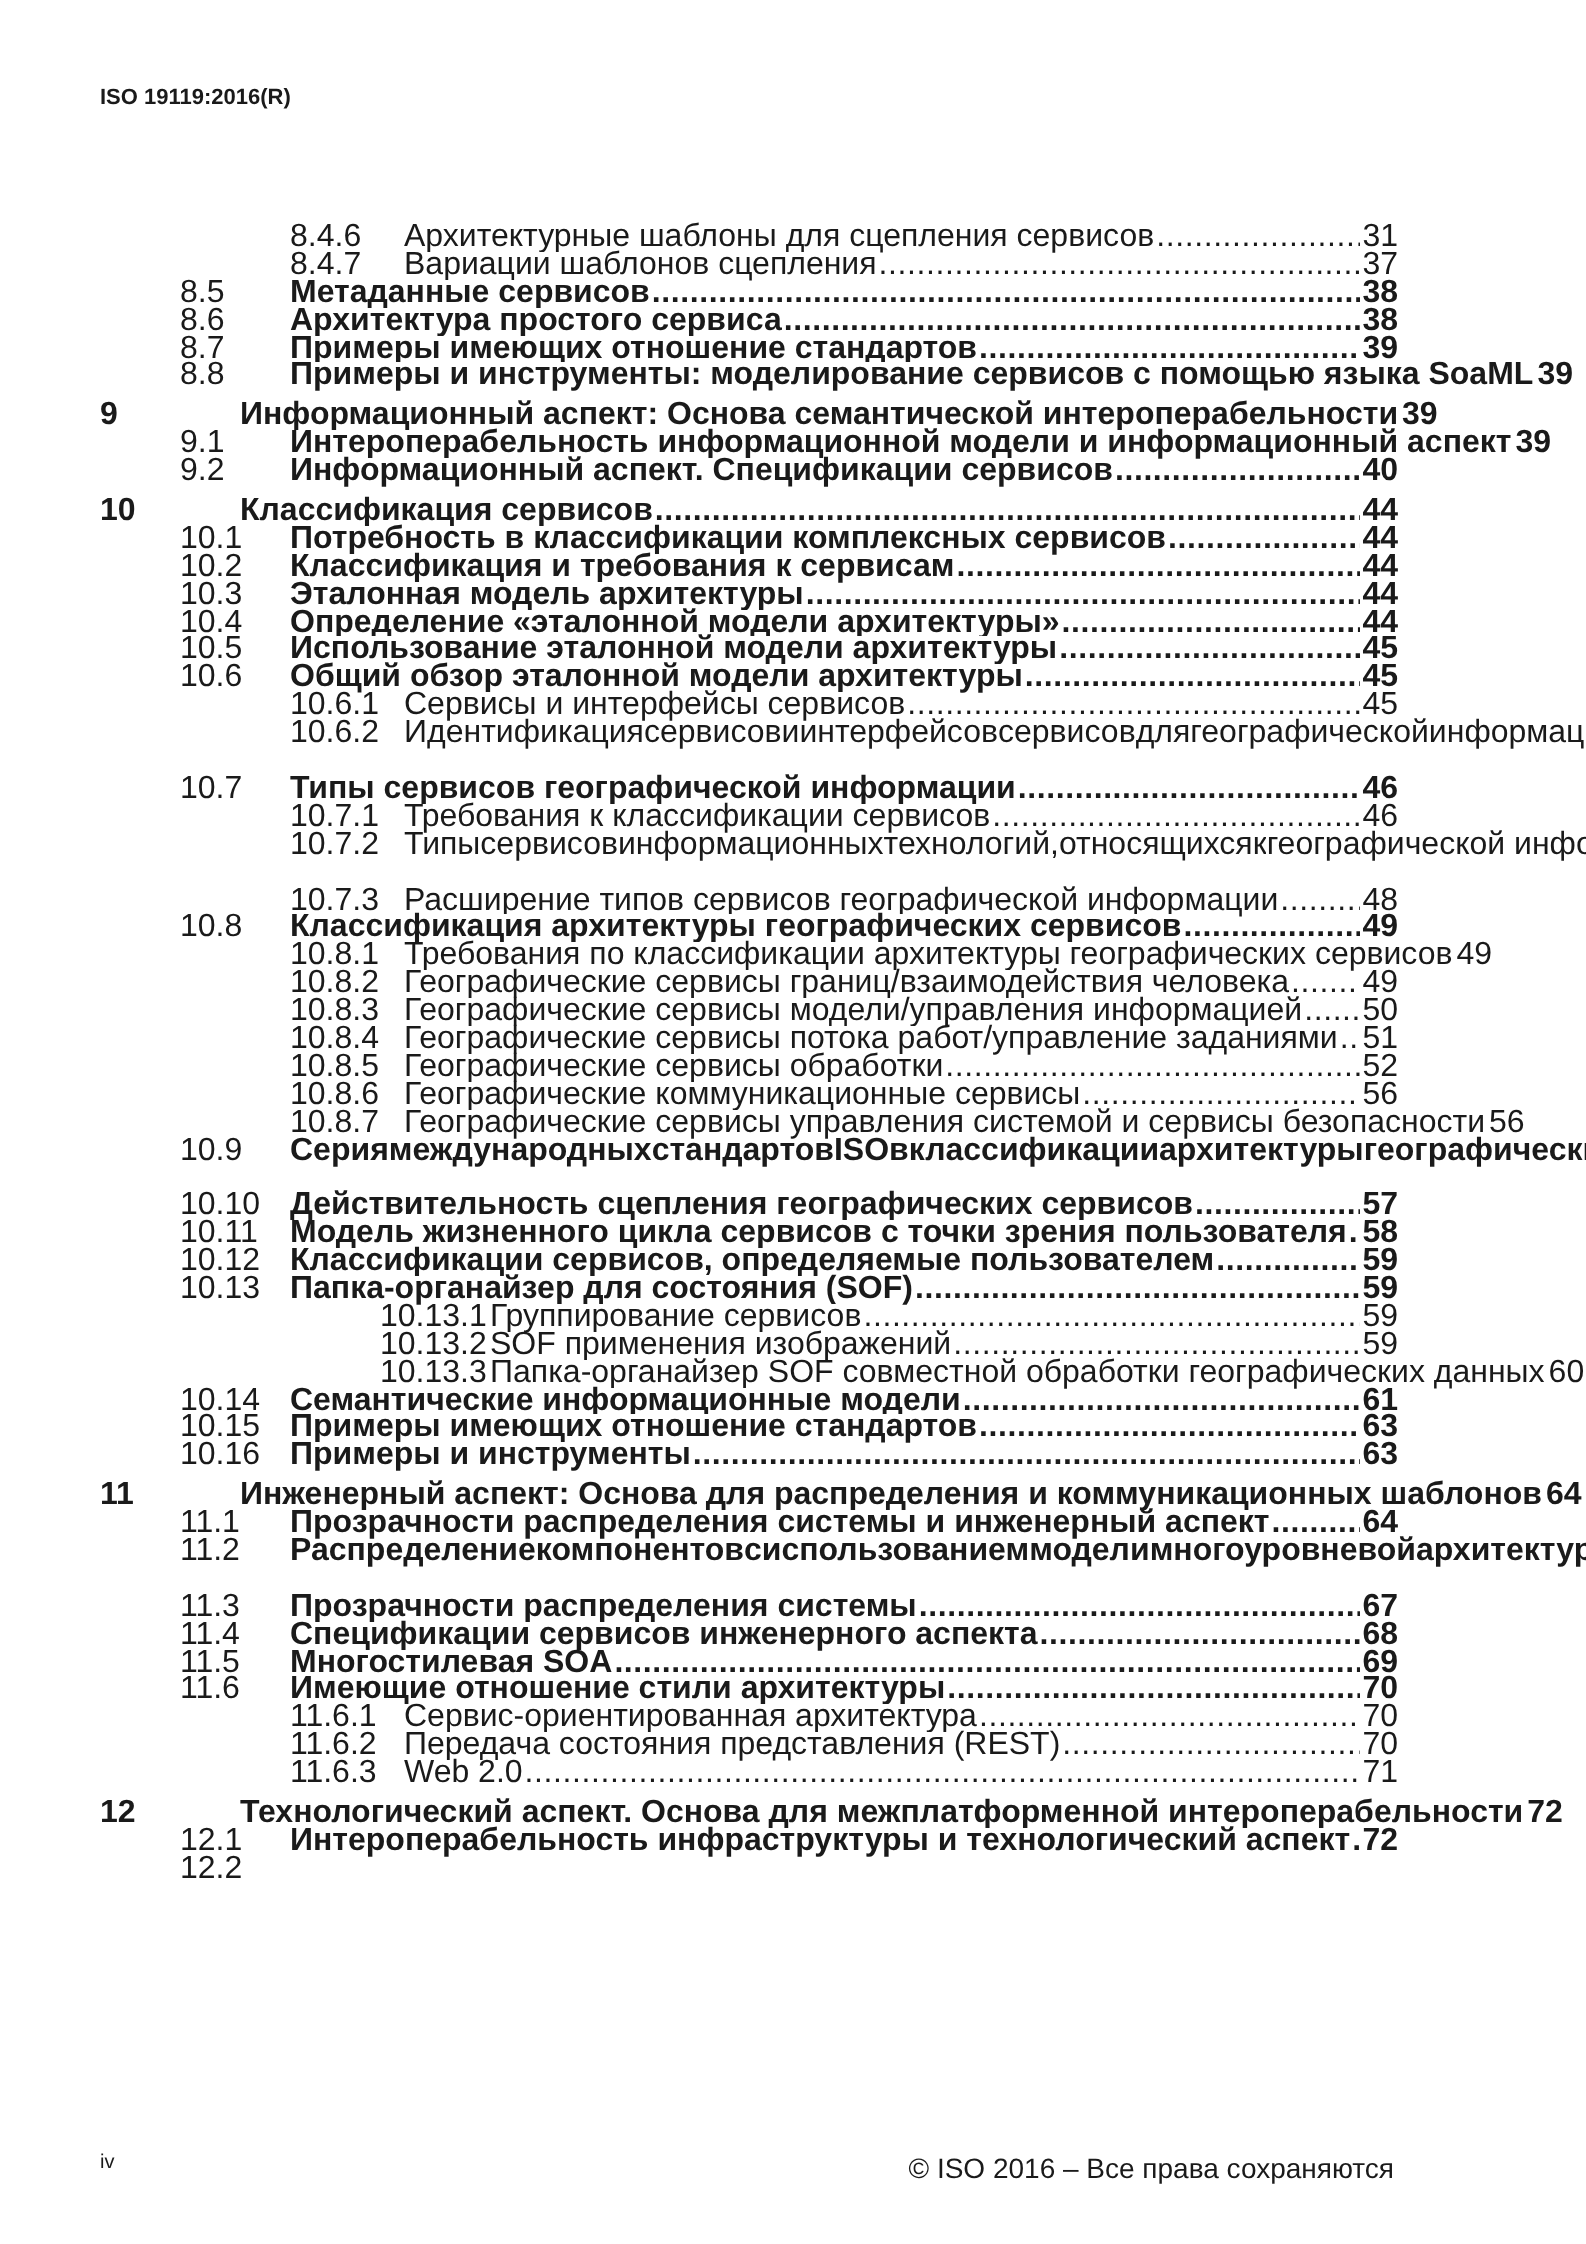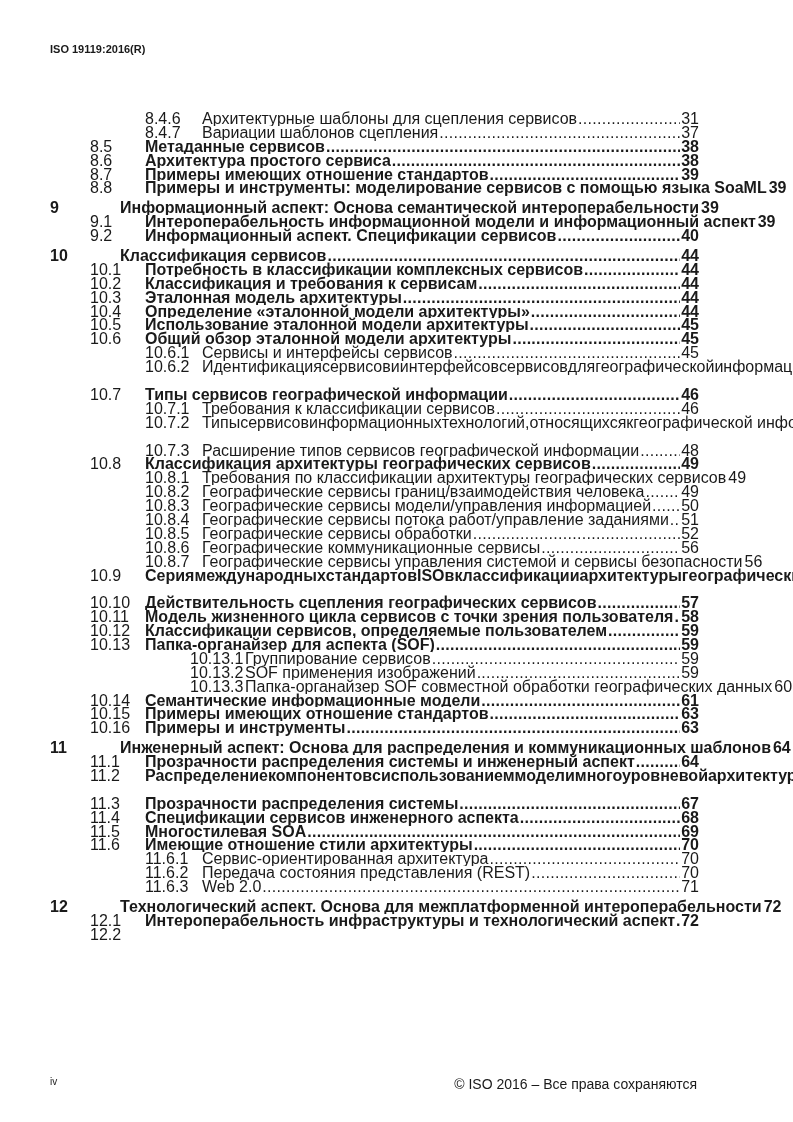--- a/index.html
+++ b/index.html
@@ -337,21 +337,21 @@
       <span class="num">10.12</span>
       <div class="body">
         <span class="title">Классификации сервисов, определяемые пользователем</span>
         <span class="dots"></span>
         <span class="page">59</span>
       </div>
     </div>
     <div class="row l2">
       <span class="num">10.13</span>
       <div class="body">
-        <span class="title">Папка-органайзер для аспекта (SOF)</span>
+        <span class="title">Папка-органайзер для состояния (SOF)</span>
         <span class="dots"></span>
         <span class="page">59</span>
       </div>
     </div>
     <div class="row l4">
       <span class="num">10.13.1</span>
       <div class="body">
         <span class="title">Группирование сервисов</span>
         <span class="dots"></span>
         <span class="page">59</span>

